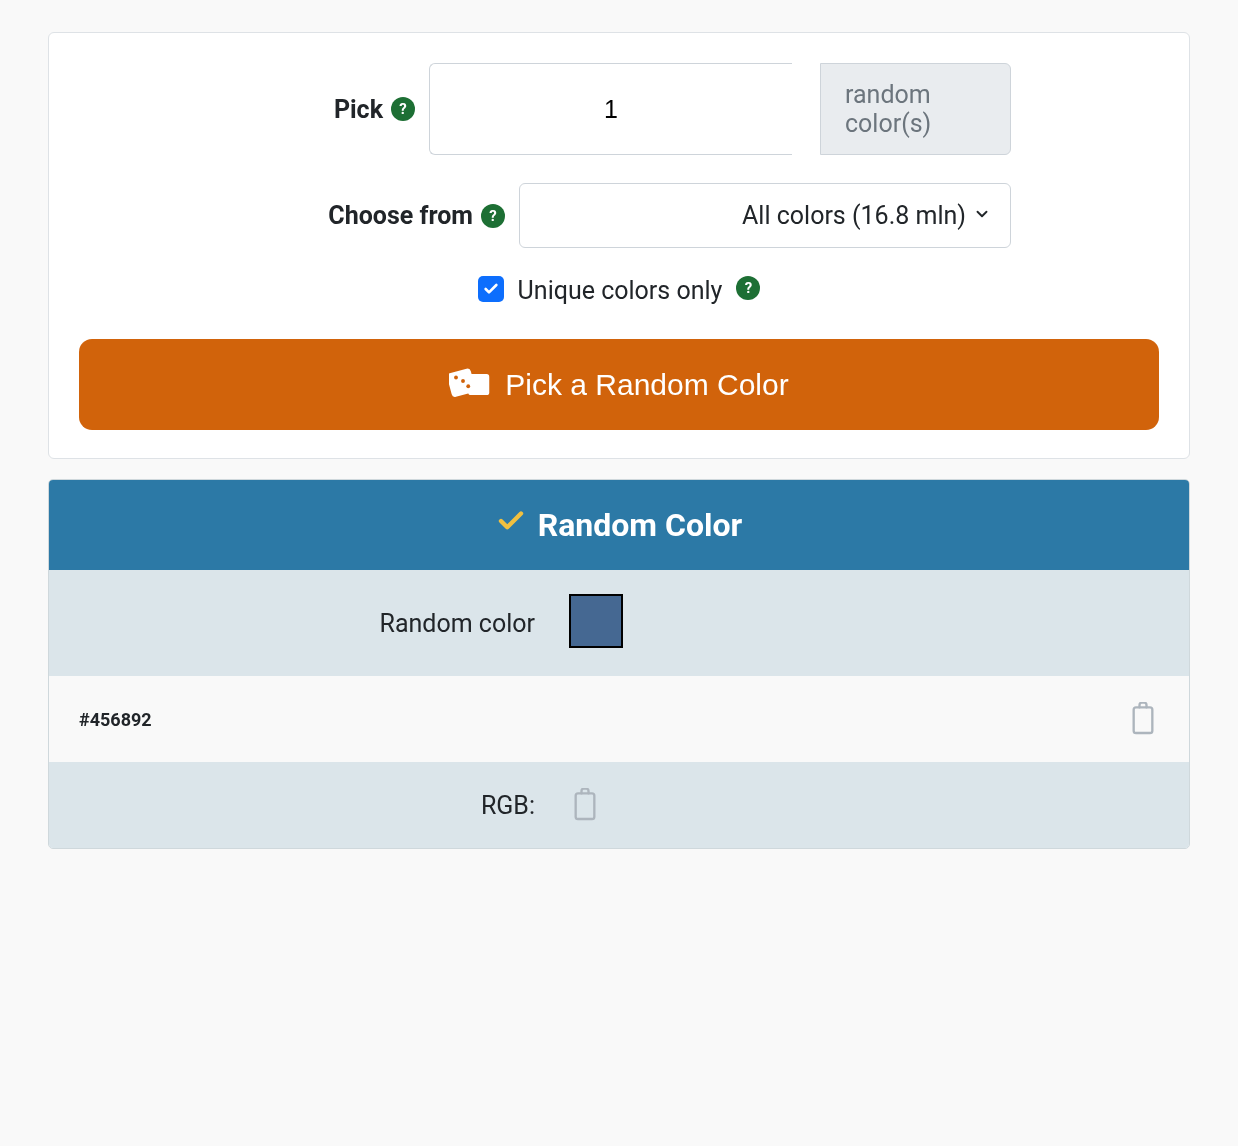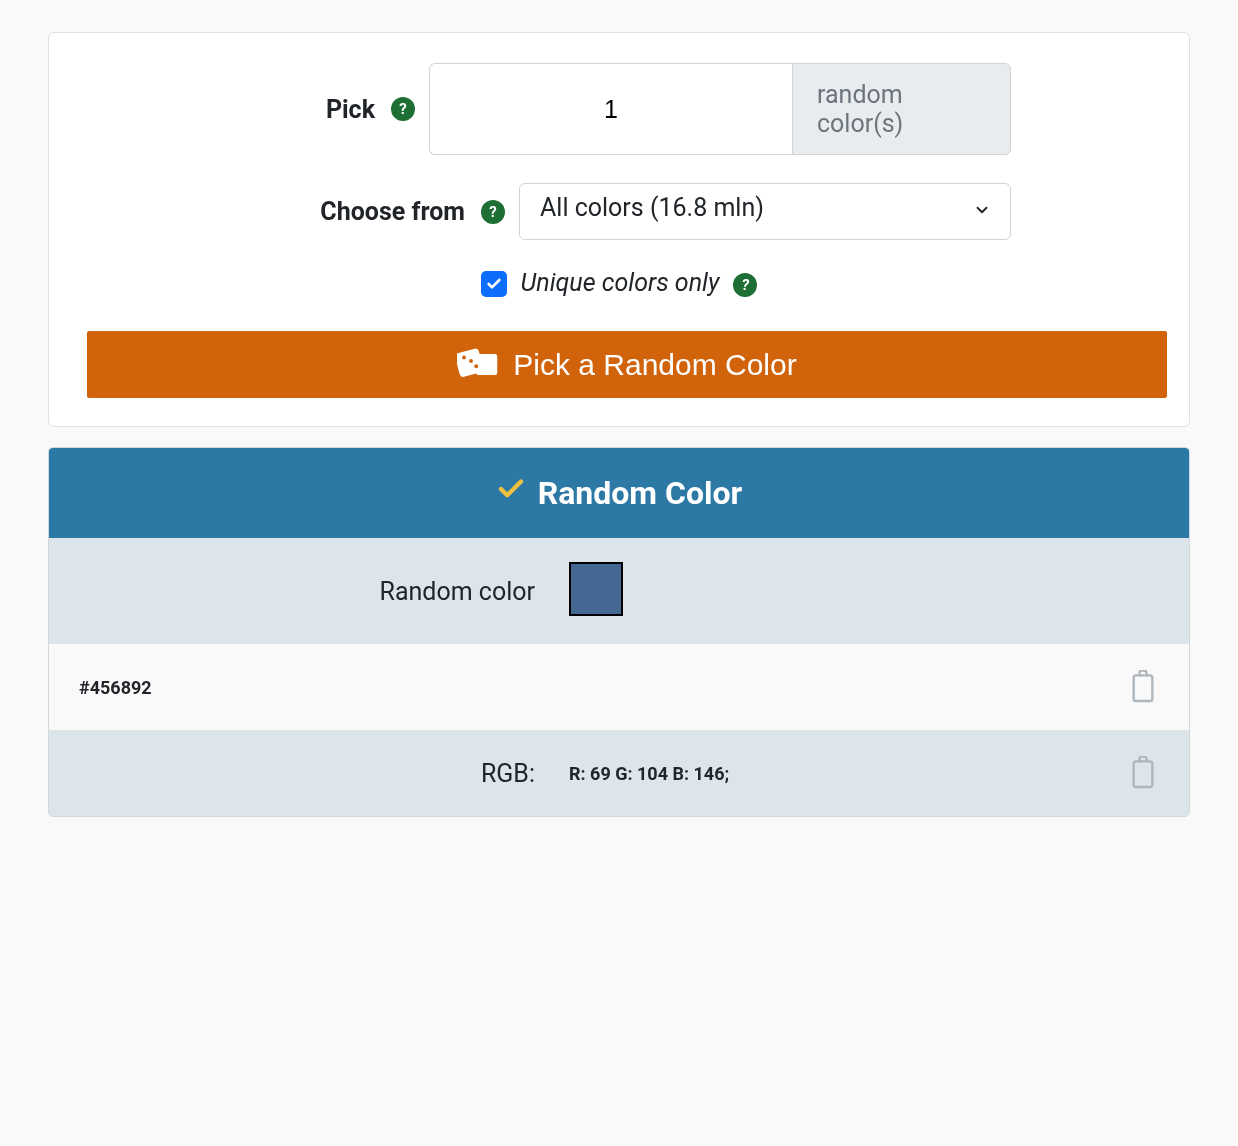--- a/index.html
+++ b/index.html
@@ -23,21 +23,21 @@
     }
     .form-label-col {
       width: 350px;
       text-align: right;
       padding-right: 14px;
       font-weight: 700;
       font-size: 25px;
       display: flex;
       justify-content: flex-end;
       align-items: center;
-      gap: 16px;
+      gap: 8px;
     }
     .help-badge {
       display: inline-flex;
       align-items: center;
       justify-content: center;
       width: 24px;
       height: 24px;
       background: #1d6f34;
       color: #fff;
       border-radius: 50%;
@@ -62,79 +62,79 @@
       outline: none;
     }
     .input-group-text {
       background: #e9ecef;
       border: 1px solid #ced4da;
       border-top-right-radius: 6px;
       border-bottom-right-radius: 6px;
       padding: 16px 24px;
       font-size: 25px;
       color: #6c757d;
+      margin-left: 28px;
     }
     .select-wrap {
       flex: 1;
       max-width: 492px;
       position: relative;
     }
     .select-box {
       width: 100%;
       border: 1px solid #ced4da;
       border-radius: 6px;
-      padding: 9px 44px 17px 20px;
+      padding: 17px 44px 17px 20px;
       font-size: 25px;
       background: #fff;
       cursor: pointer;
       appearance: none;
       outline: none;
+      text-align: right;
     }
     .select-chevron {
       position: absolute;
       right: 20px;
       top: 50%;
       transform: translateY(-50%);
       pointer-events: none;
     }
     .checkbox-row {
       display: flex;
       justify-content: center;
-      align-items: flex-end;
+      align-items: flex-start;
       gap: 14px;
       margin-bottom: 34px;
       font-size: 25px;
-      font-style: italic;
     }
     .checkbox {
       width: 26px;
       height: 26px;
       background: #0d6efd;
       border-radius: 5px;
       display: inline-flex;
       align-items: center;
       justify-content: center;
       cursor: pointer;
     }
     .checkbox svg { width: 16px; height: 16px; }
     .main-button {
       width: 100%;
       background: #d1630b;
       color: #fff;
       border: none;
-      border-radius: 2px;
-      padding: 12px;
+      border-radius: 13px;
+      padding: 24px;
       font-size: 30px;
       font-weight: 400;
       cursor: pointer;
       display: flex;
       align-items: center;
       justify-content: center;
       gap: 14px;
-      margin-left: 8px;
     }
     .result-card {
       border: 1px solid #cfd8dc;
       border-radius: 5px;
       overflow: hidden;
     }
     .result-header {
       background: #2c79a6;
       color: #fff;
       text-align: center;
@@ -261,21 +261,20 @@
     <span class="clipboard-btn">
       <svg width="28" height="34" viewBox="0 0 24 28" fill="none" stroke="currentColor" stroke-width="2" stroke-linecap="round" stroke-linejoin="round">
           <rect x="4" y="4" width="16" height="22" rx="2"></rect>
           <path d="M9 4 V2 a2 2 0 0 1 2-2 h2 a2 2 0 0 1 2 2 V4"></path>
         </svg>
     </span>
   </div>
 
   <div class="result-row alt">
     <div class="result-label">RGB:</div>
-    <div class="result-value">R: 69 G: 104 B: 146;</div>
     <span class="clipboard-btn">
       <svg width="28" height="34" viewBox="0 0 24 28" fill="none" stroke="currentColor" stroke-width="2" stroke-linecap="round" stroke-linejoin="round">
           <rect x="4" y="4" width="16" height="22" rx="2"></rect>
           <path d="M9 4 V2 a2 2 0 0 1 2-2 h2 a2 2 0 0 1 2 2 V4"></path>
         </svg>
     </span>
   </div>
 
 
 </div>

